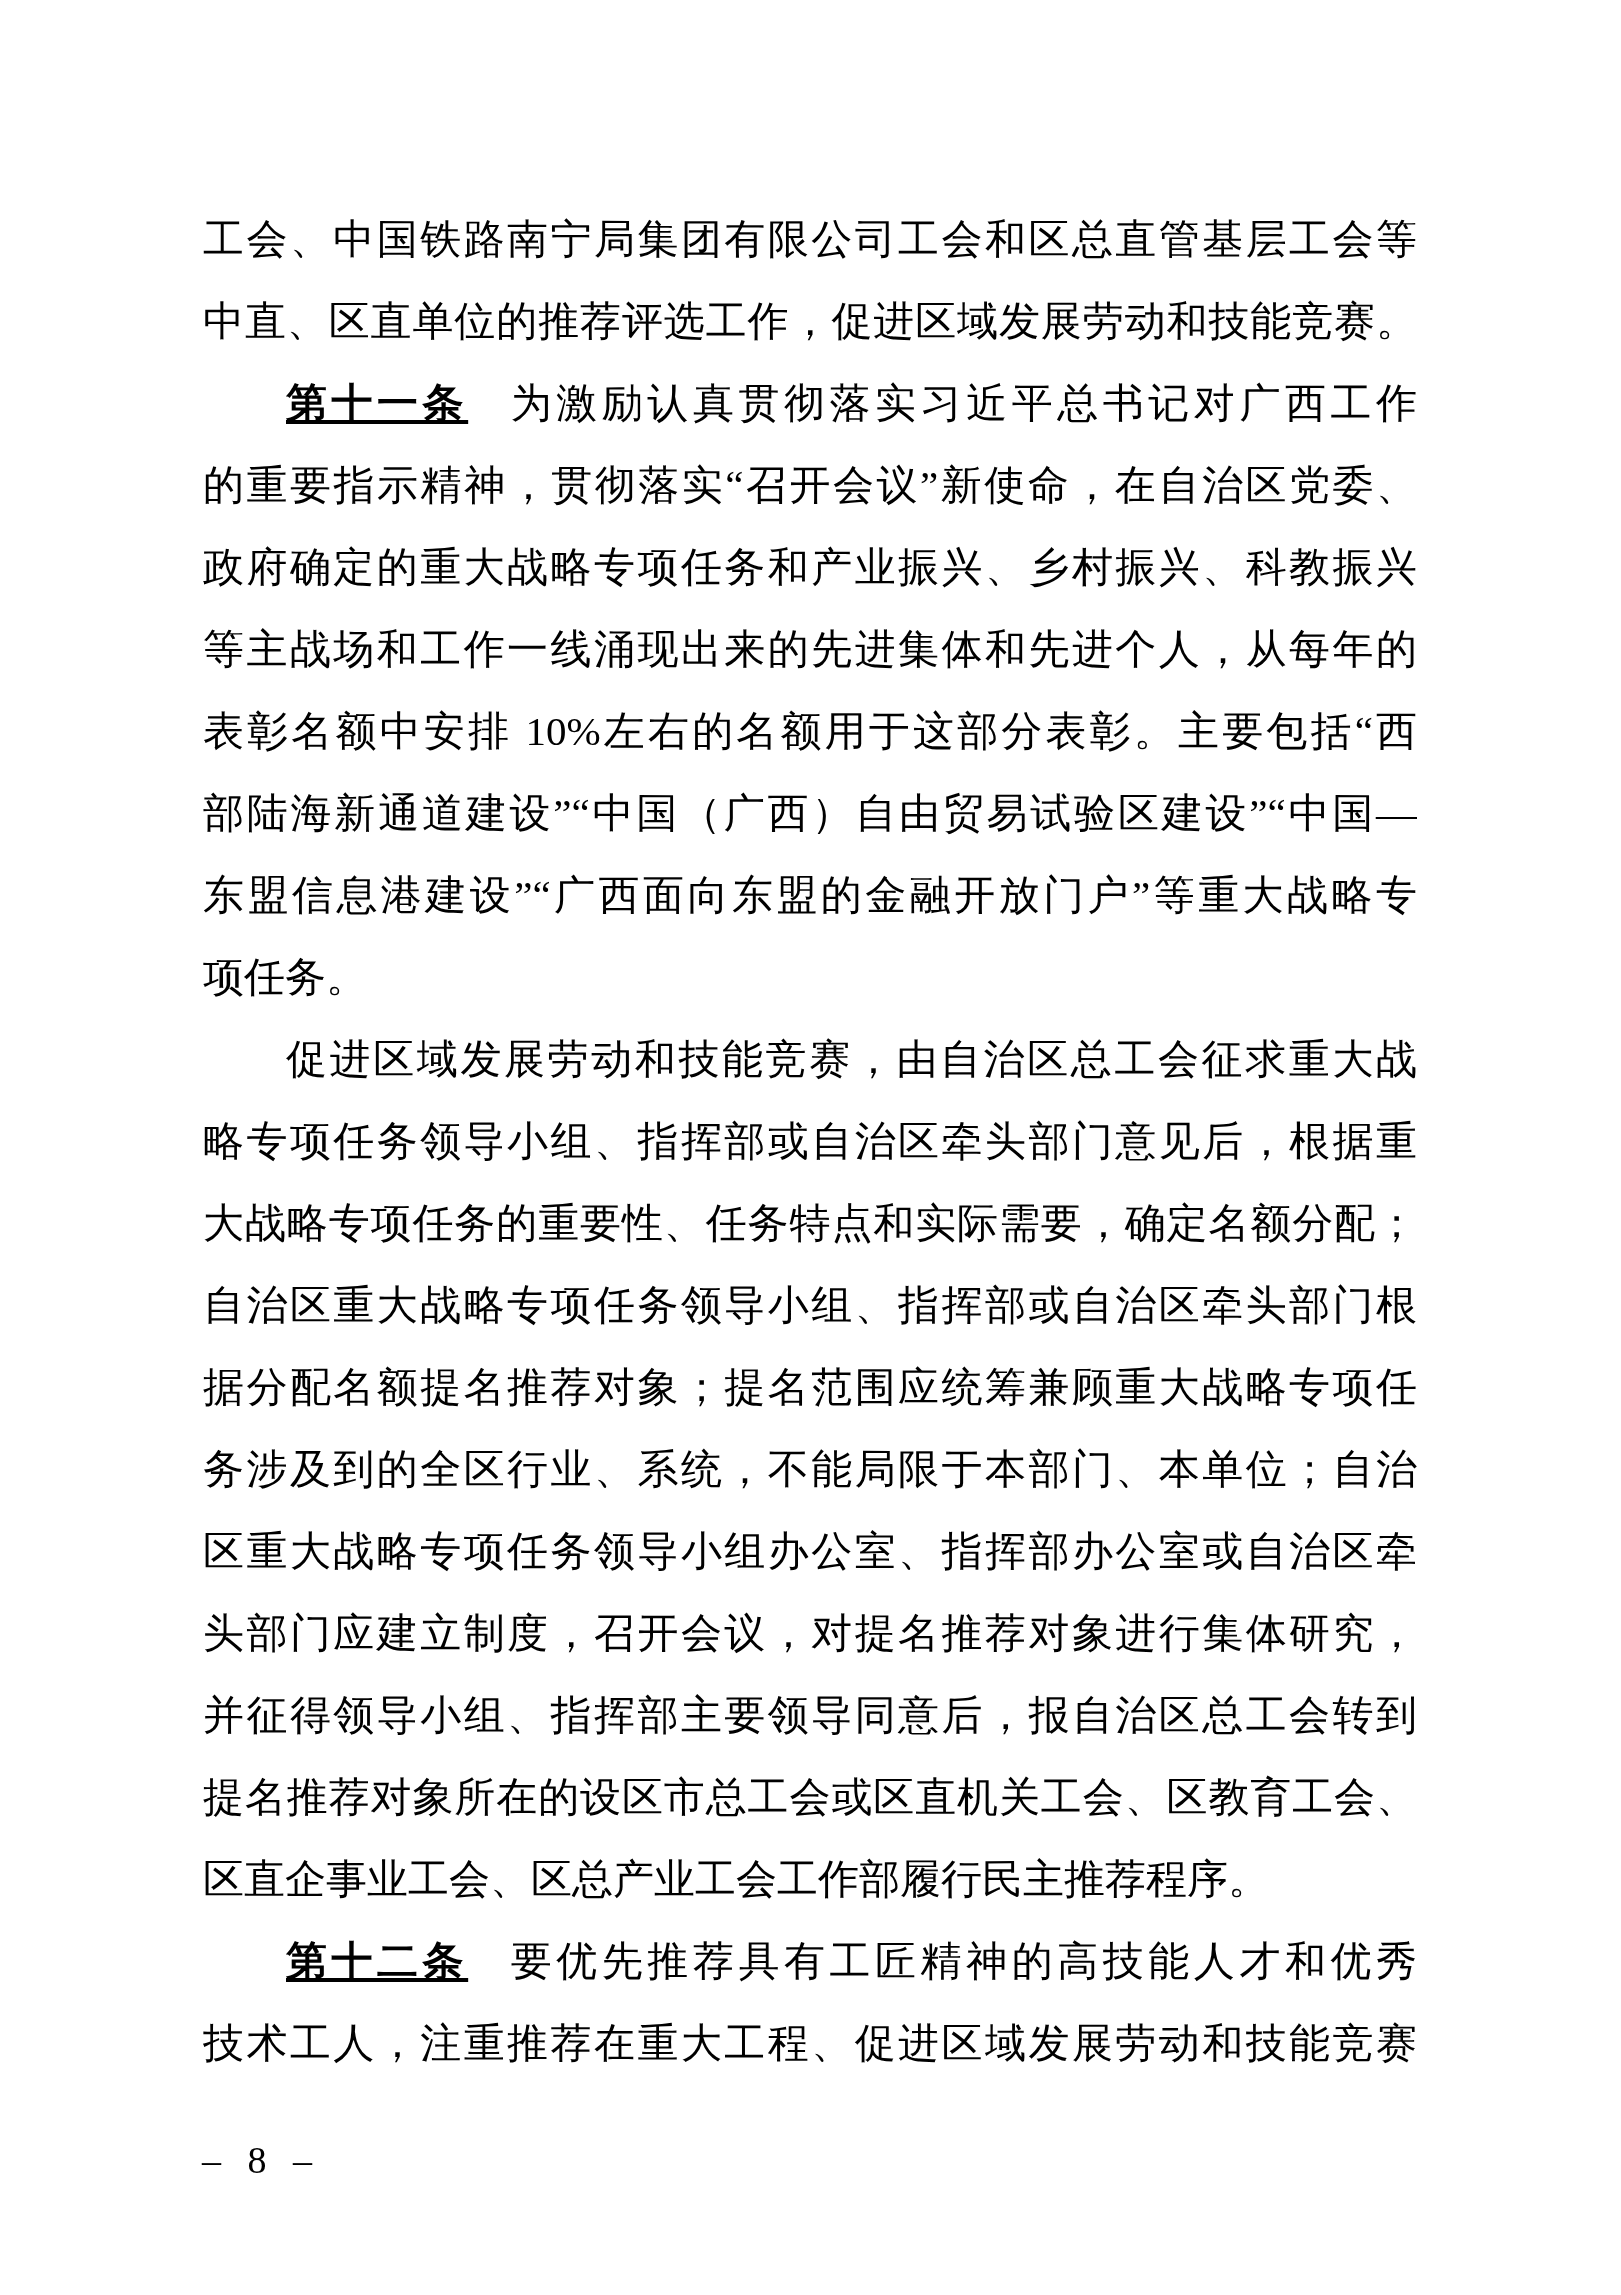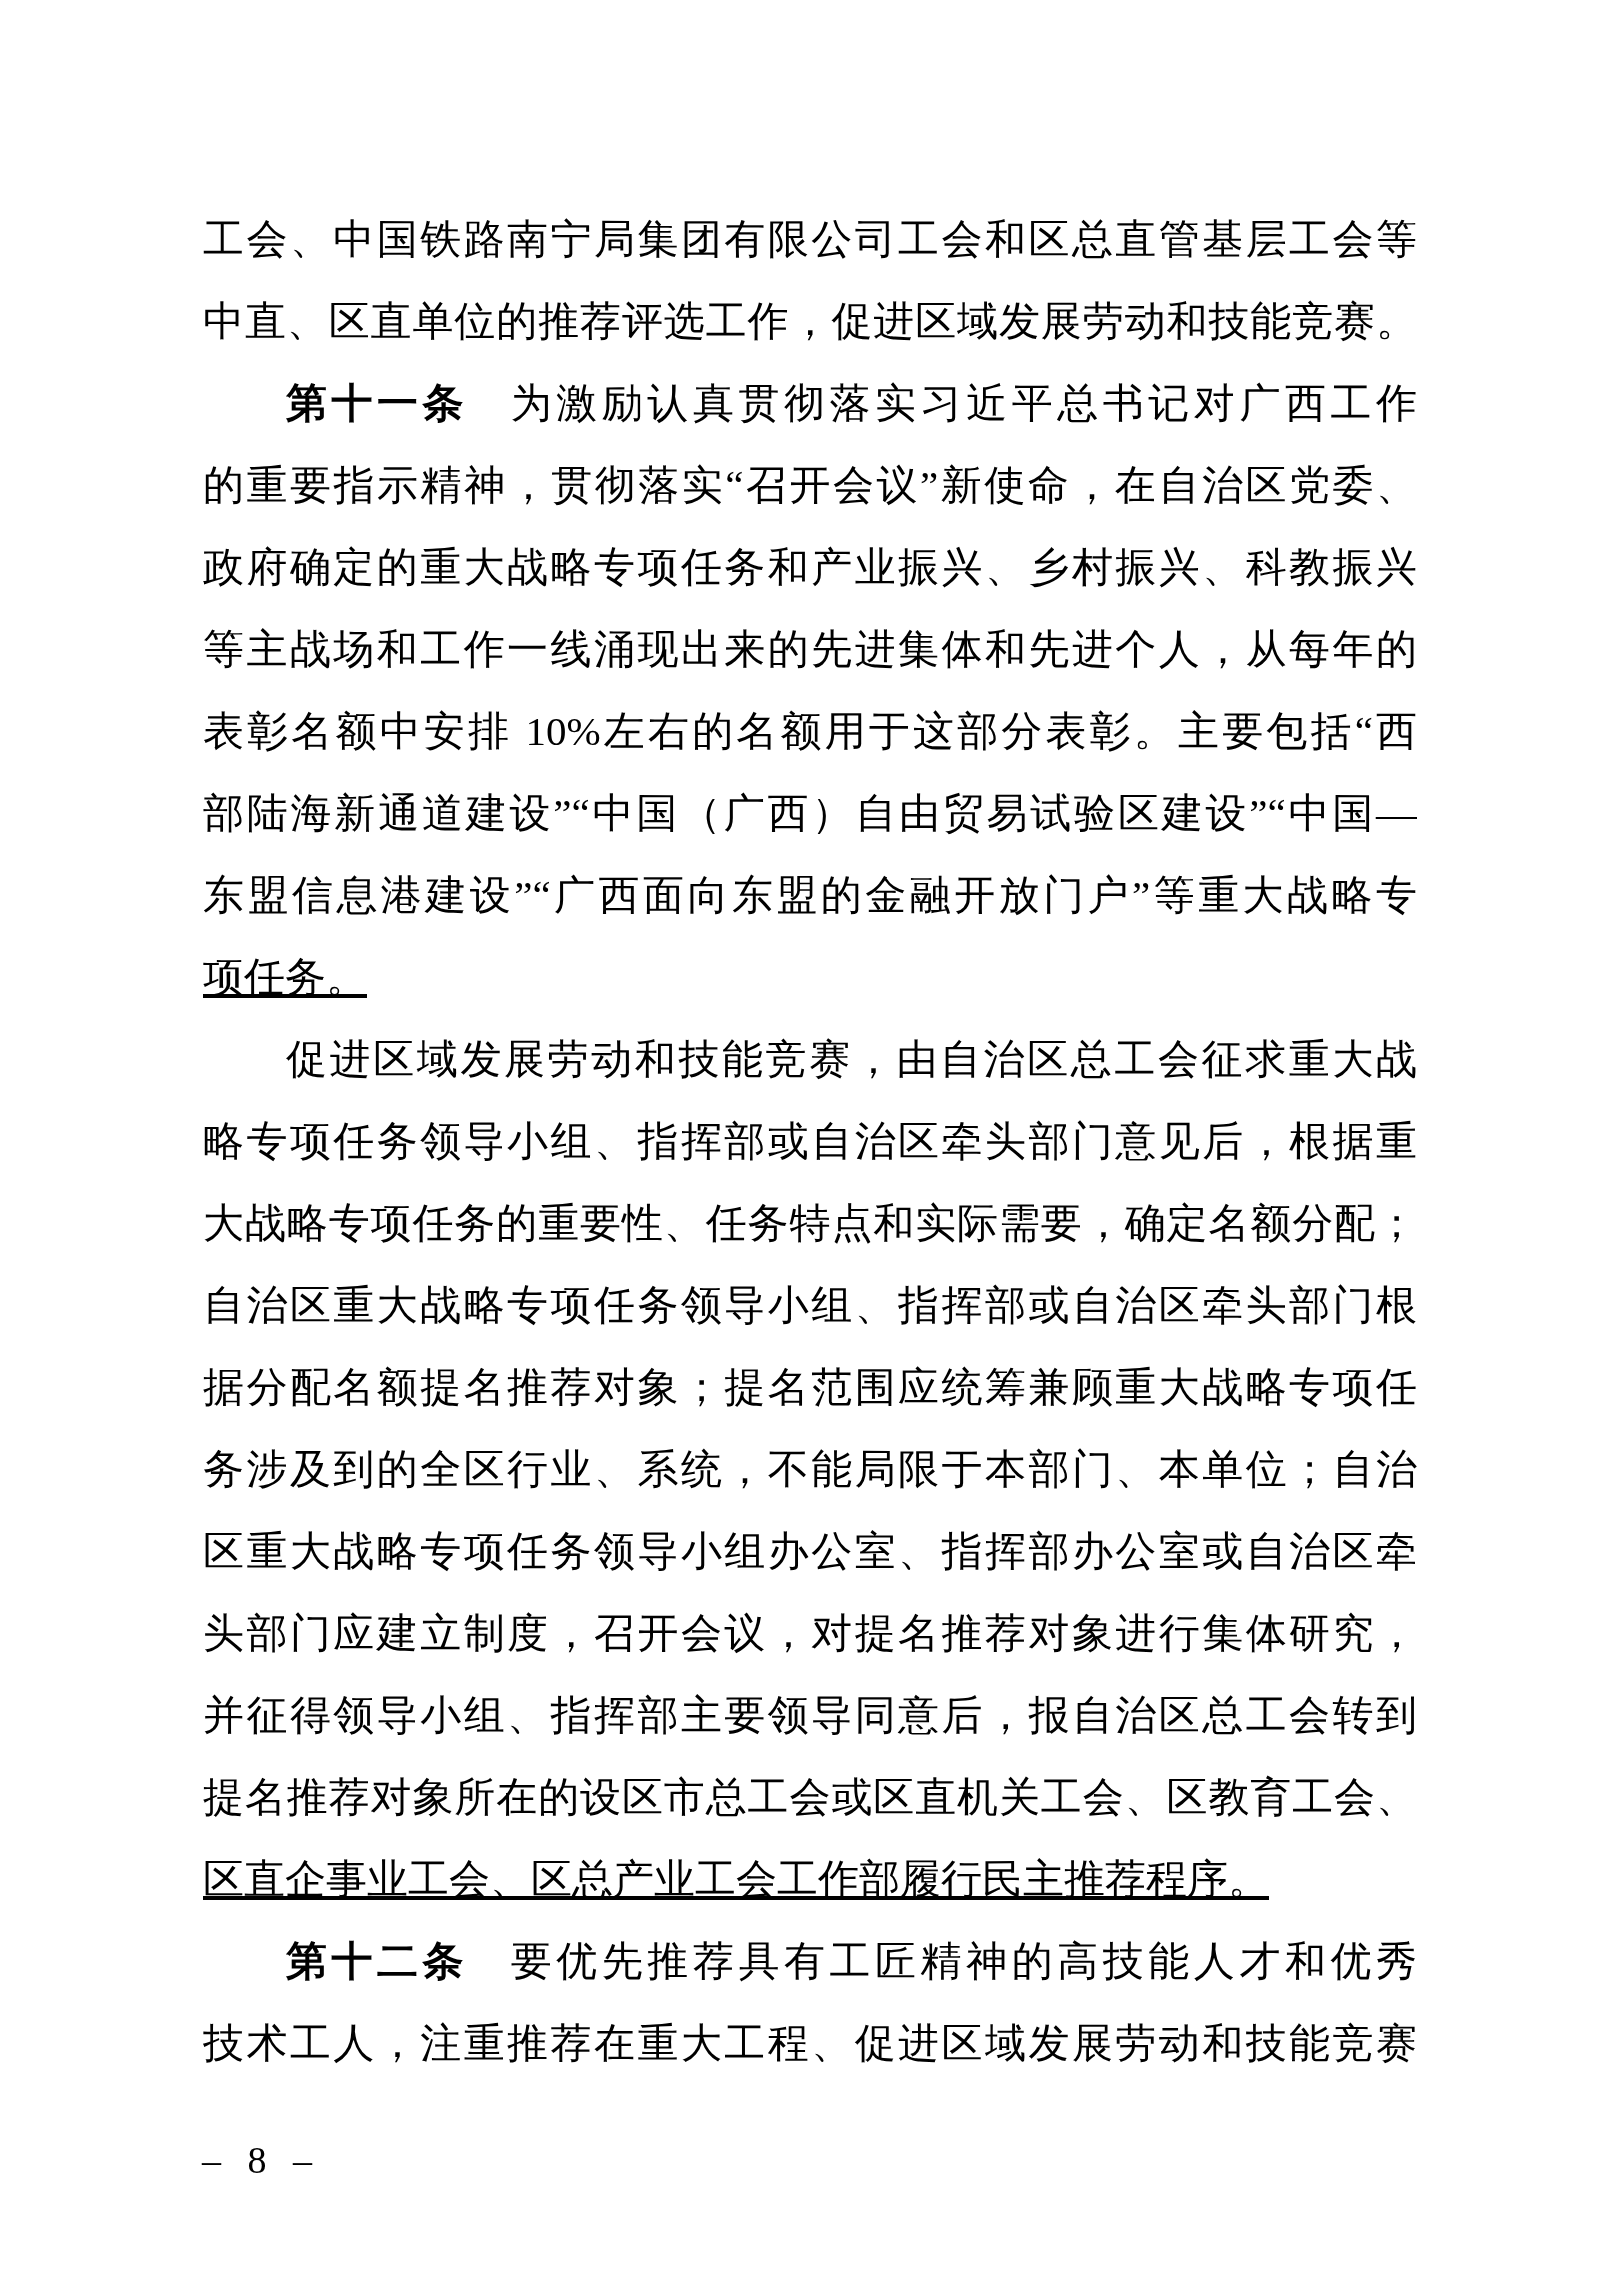--- a/index.html
+++ b/index.html
@@ -25,28 +25,28 @@
     font-size:41px;
     letter-spacing:0;
     text-align:justify;
     text-align-last:justify;
     overflow:hidden;
     white-space:normal;
   }
   .line.align-left{
     text-align:right;
     text-align-last:left;
-    text-decoration:underline;
   }
   .line.indent{
     padding-left:83px;
   }
   .art{
     font-weight:700;
     font-family:"Liberation Sans", sans-serif;
+    text-decoration:underline;
   }
   .art-gap{
     display:inline-block;
     width:38px;
   }
   .footer-page-number{
     position:absolute;
     left:202px;
     top:2131px;
     height:59px;

